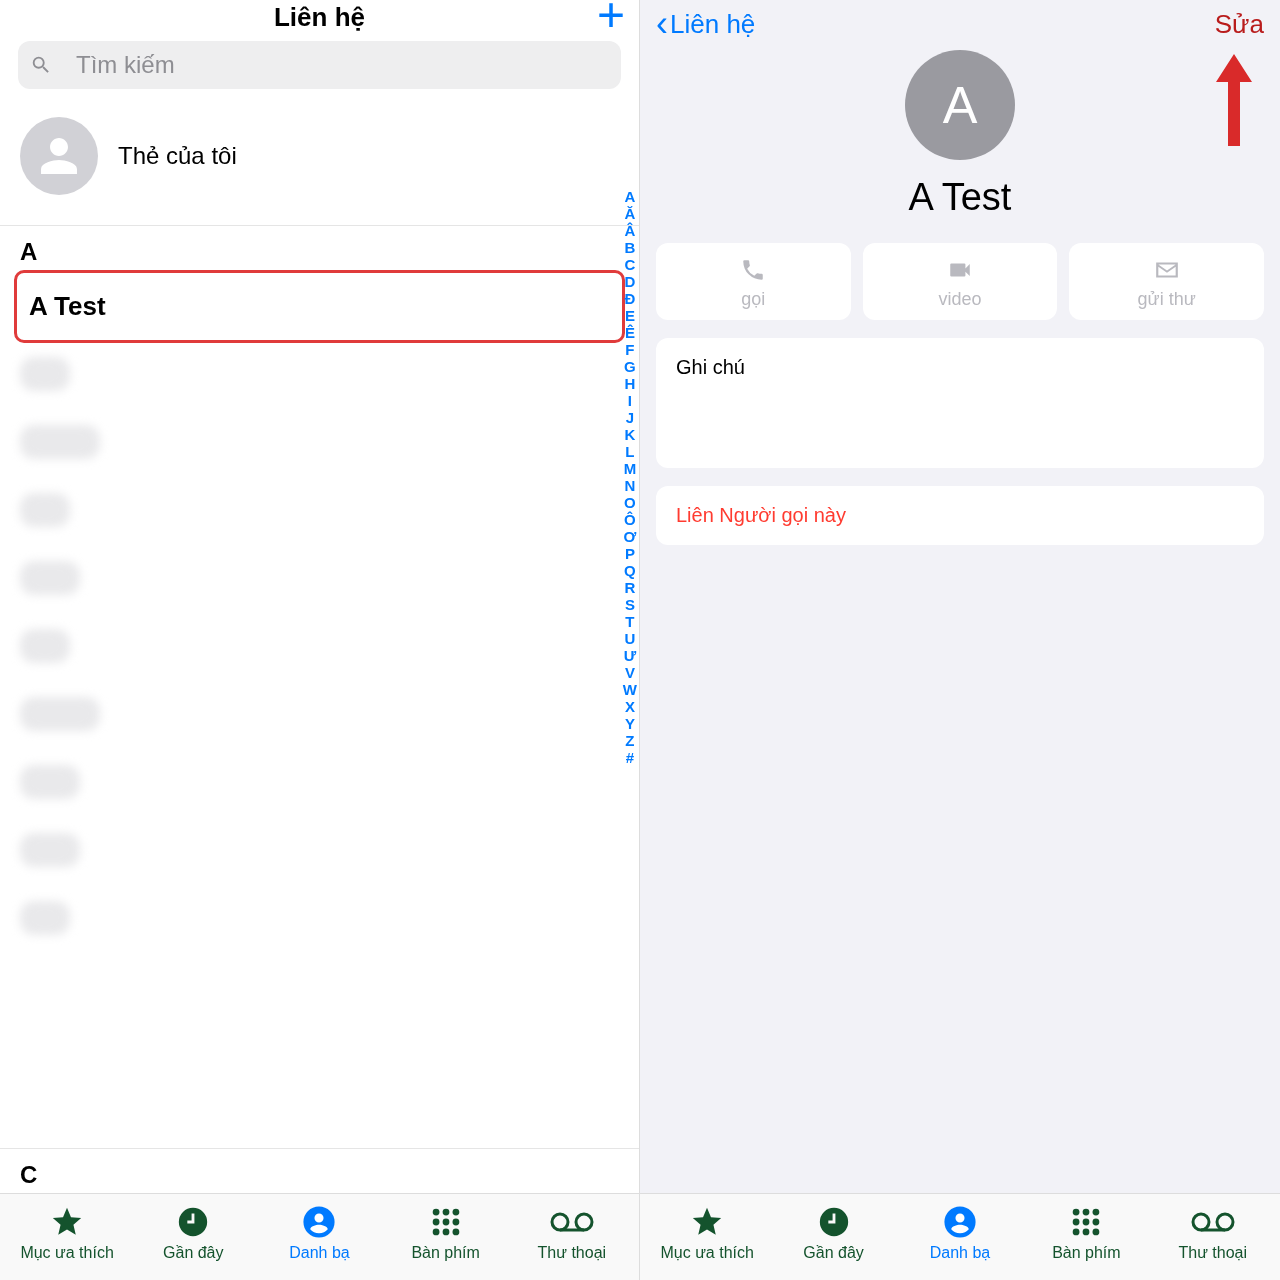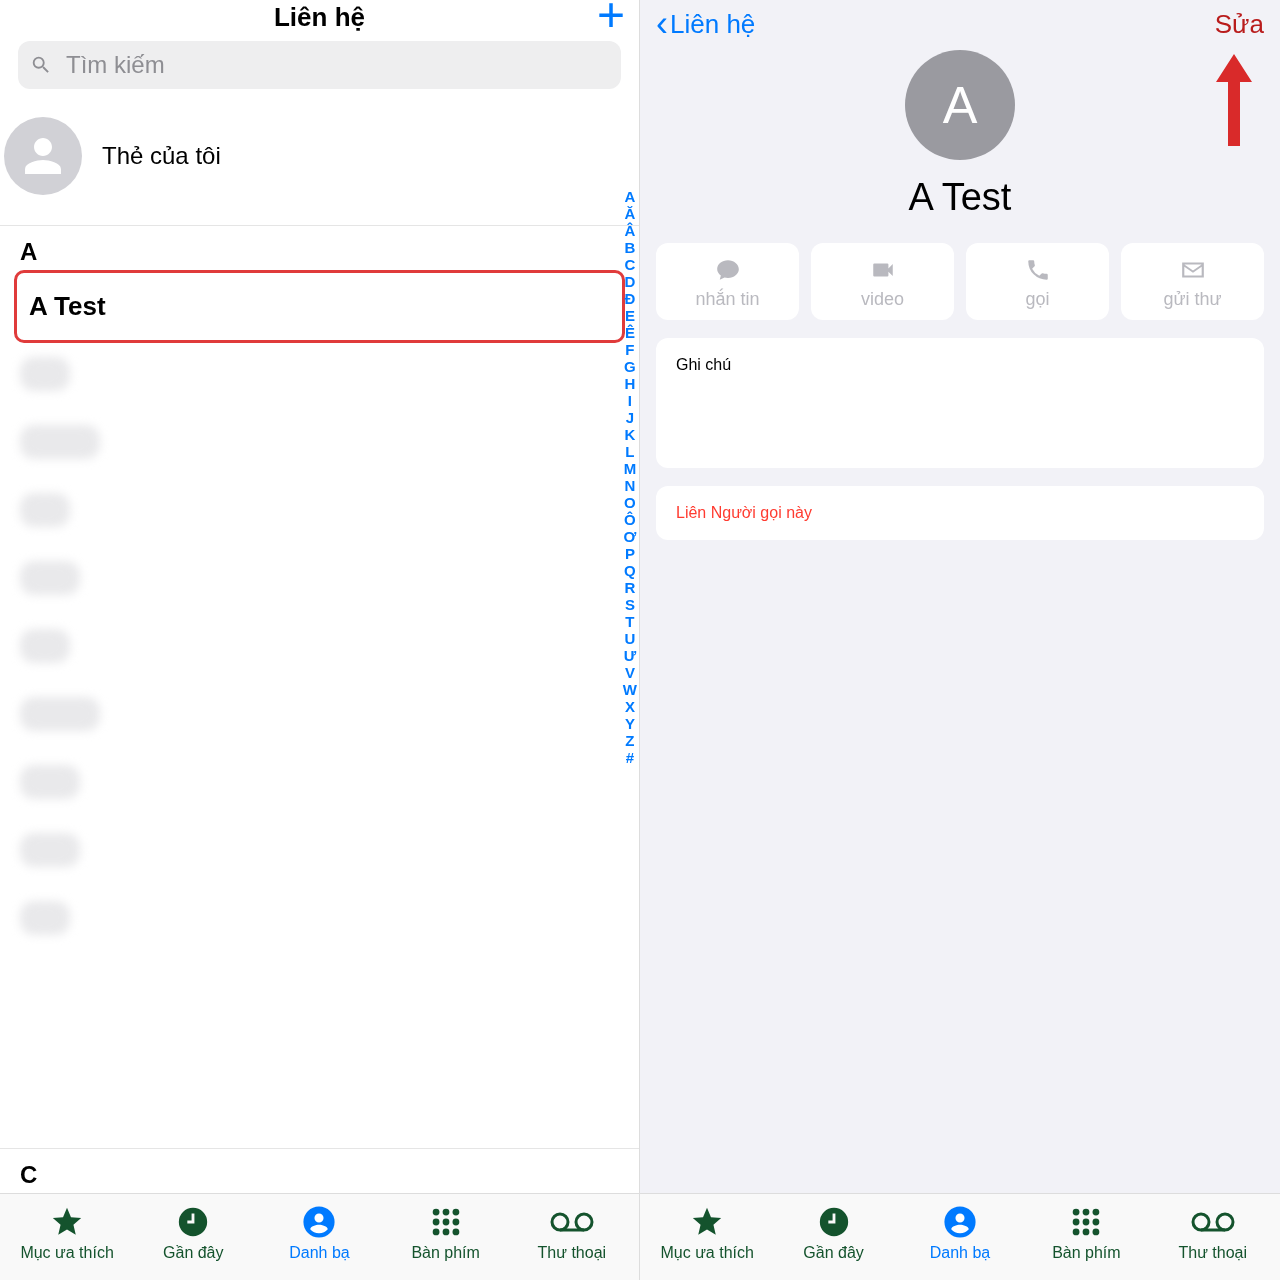--- a/index.html
+++ b/index.html
@@ -41,30 +41,30 @@
     font-weight: 300;
     line-height: 30px;
   }
   .search-wrap { padding: 0 18px 10px; }
   .search-field {
     background: #eeeeef;
     border-radius: 12px;
     padding: 10px 12px;
     display: flex;
     align-items: center;
-    gap: 14px;
+    gap: 24px;
     color: #8e8e93;
     font-size: 24px;
   }
   .search-icon-svg { width: 22px; height: 22px; fill: #8e8e93; }
   .me-row {
     display: flex;
     align-items: center;
     gap: 20px;
-    padding: 18px 4px 30px;
+    padding: 18px 20px 30px;
     border-bottom: 1px solid #e5e5e5;
   }
   .avatar-circle {
     width: 78px; height: 78px; border-radius: 50%;
     background: #d1d1d6;
     display: flex; align-items: center; justify-content: center;
   }
   .avatar-circle svg { width: 44px; height: 44px; fill: #fff; }
   .me-label { font-size: 24px; color: #000; }
 
@@ -196,21 +196,21 @@
     color: #b9b9bf;
   }
   .action-card svg { width: 30px; height: 26px; fill: currentColor; }
   .action-label { font-size: 18px; }
 
   .card {
     background: #fff;
     border-radius: 12px;
     margin: 0 16px 18px;
     padding: 18px 20px;
-    font-size: 16px;
+    font-size: 20px;
   }
   .card.tall { min-height: 130px; }
   .card.blue { color: #007aff; }
   .card.red { color: #ff3b30; }
 
 </style>
 </head>
 <body>
 
 <div class="panel panel-left">
@@ -357,35 +357,29 @@
   </div>
 
   <div class="profile-head">
     <div class="profile-avatar">A</div>
     <div class="profile-name">A Test</div>
   </div>
 
   <div class="actions-row">
     <div class="action-card">
       <svg viewBox="0 0 24 24">
-          <path d="M12 3C6.5 3 2 6.6 2 11c0 2.4 1.3 4.5 3.4 6l-1 4 4.4-2.1c1 .3 2.1.4 3.2.4 5.5 0 10-3.6 10-8S17.5 3 12 3z"></path>
+          <path d="M6.6 10.8a15 15 0 0 0 6.6 6.6l2.2-2.2a1 1 0 0 1 1-.24 11.4 11.4 0 0 0 3.6.58 1 1 0 0 1 1 1V20a1 1 0 0 1-1 1A17 17 0 0 1 3 4a1 1 0 0 1 1-1h3.5a1 1 0 0 1 1 1 11.4 11.4 0 0 0 .58 3.6 1 1 0 0 1-.24 1z"></path>
         </svg>
-      <span class="action-label">nhắn tin</span>
+      <span class="action-label">gọi</span>
     </div>
     <div class="action-card">
       <svg viewBox="0 0 24 24">
           <path d="M17 10.5V7a1 1 0 0 0-1-1H4a1 1 0 0 0-1 1v10a1 1 0 0 0 1 1h12a1 1 0 0 0 1-1v-3.5l4 4v-11z"></path>
         </svg>
       <span class="action-label">video</span>
-    </div>
-    <div class="action-card">
-      <svg viewBox="0 0 24 24">
-          <path d="M6.6 10.8a15 15 0 0 0 6.6 6.6l2.2-2.2a1 1 0 0 1 1-.24 11.4 11.4 0 0 0 3.6.58 1 1 0 0 1 1 1V20a1 1 0 0 1-1 1A17 17 0 0 1 3 4a1 1 0 0 1 1-1h3.5a1 1 0 0 1 1 1 11.4 11.4 0 0 0 .58 3.6 1 1 0 0 1-.24 1z"></path>
-        </svg>
-      <span class="action-label">gọi</span>
     </div>
     <div class="action-card">
       <svg viewBox="0 0 24 24">
           <path d="M2 5v14h20V5H2zm18 2-8 5.5L4 7h16zM4 17V9l8 5.5L20 9v8H4z"></path>
         </svg>
       <span class="action-label">gửi thư</span>
     </div>
   </div>
 
   <div class="card tall">

